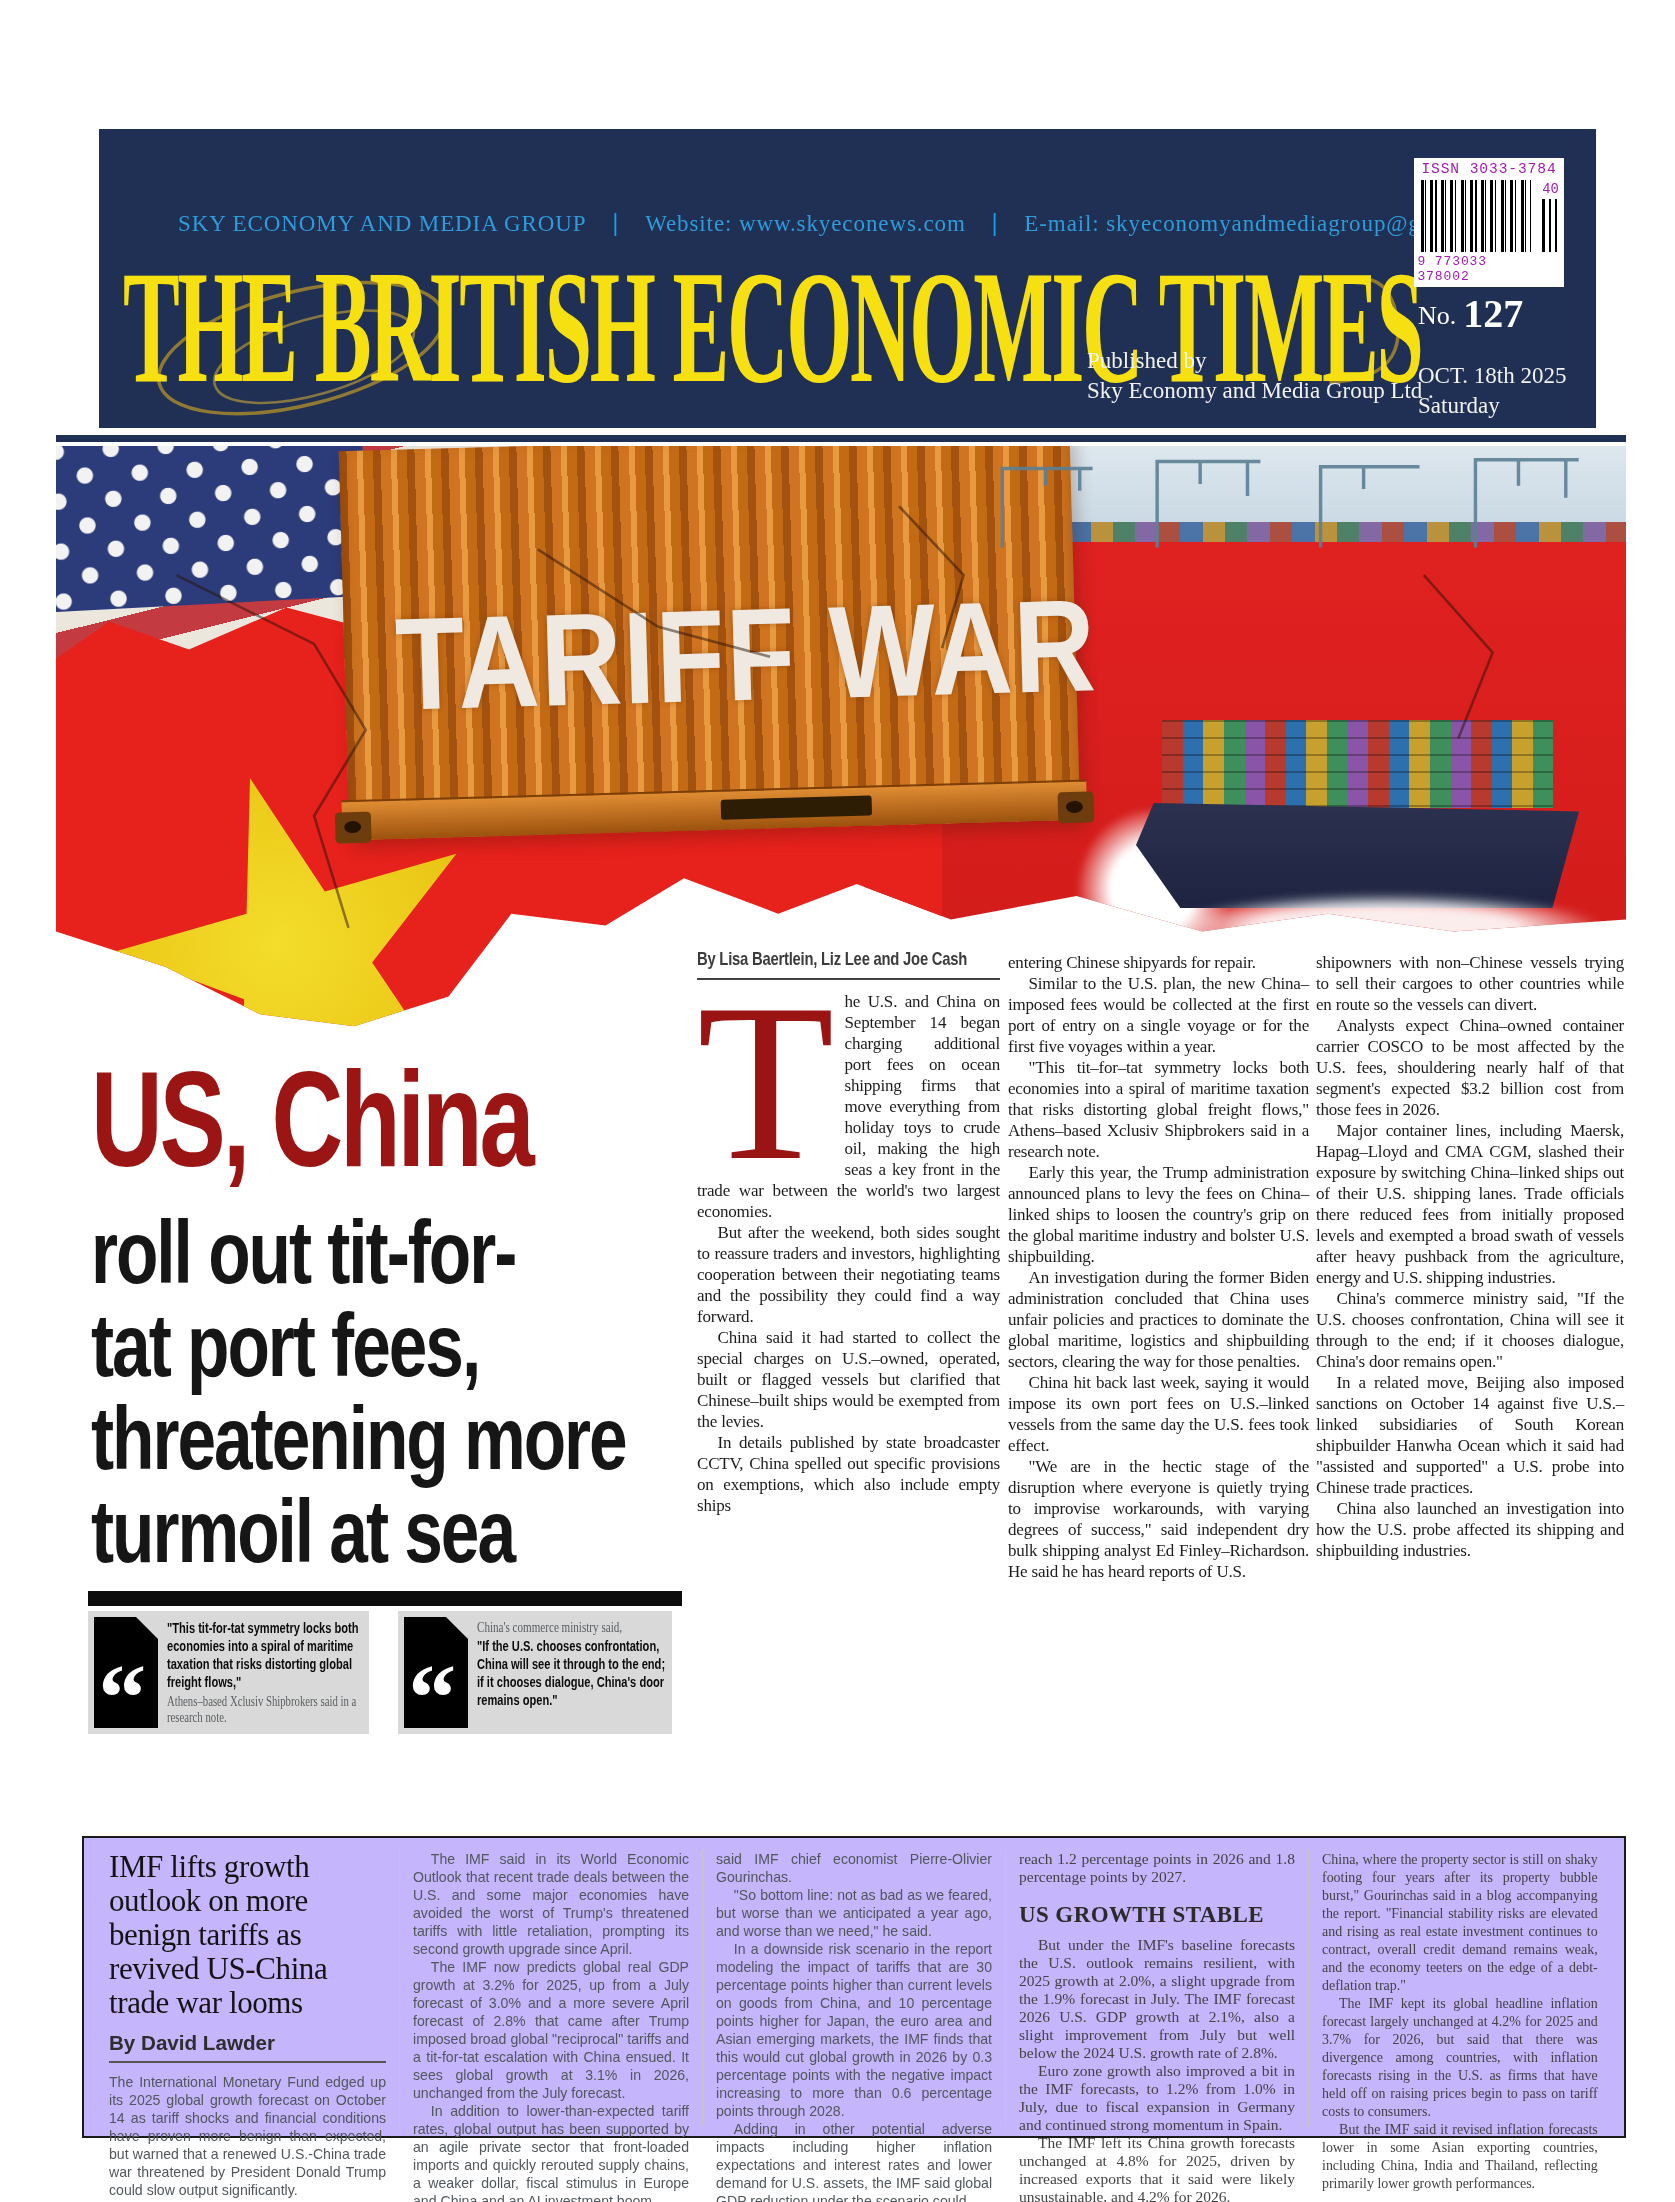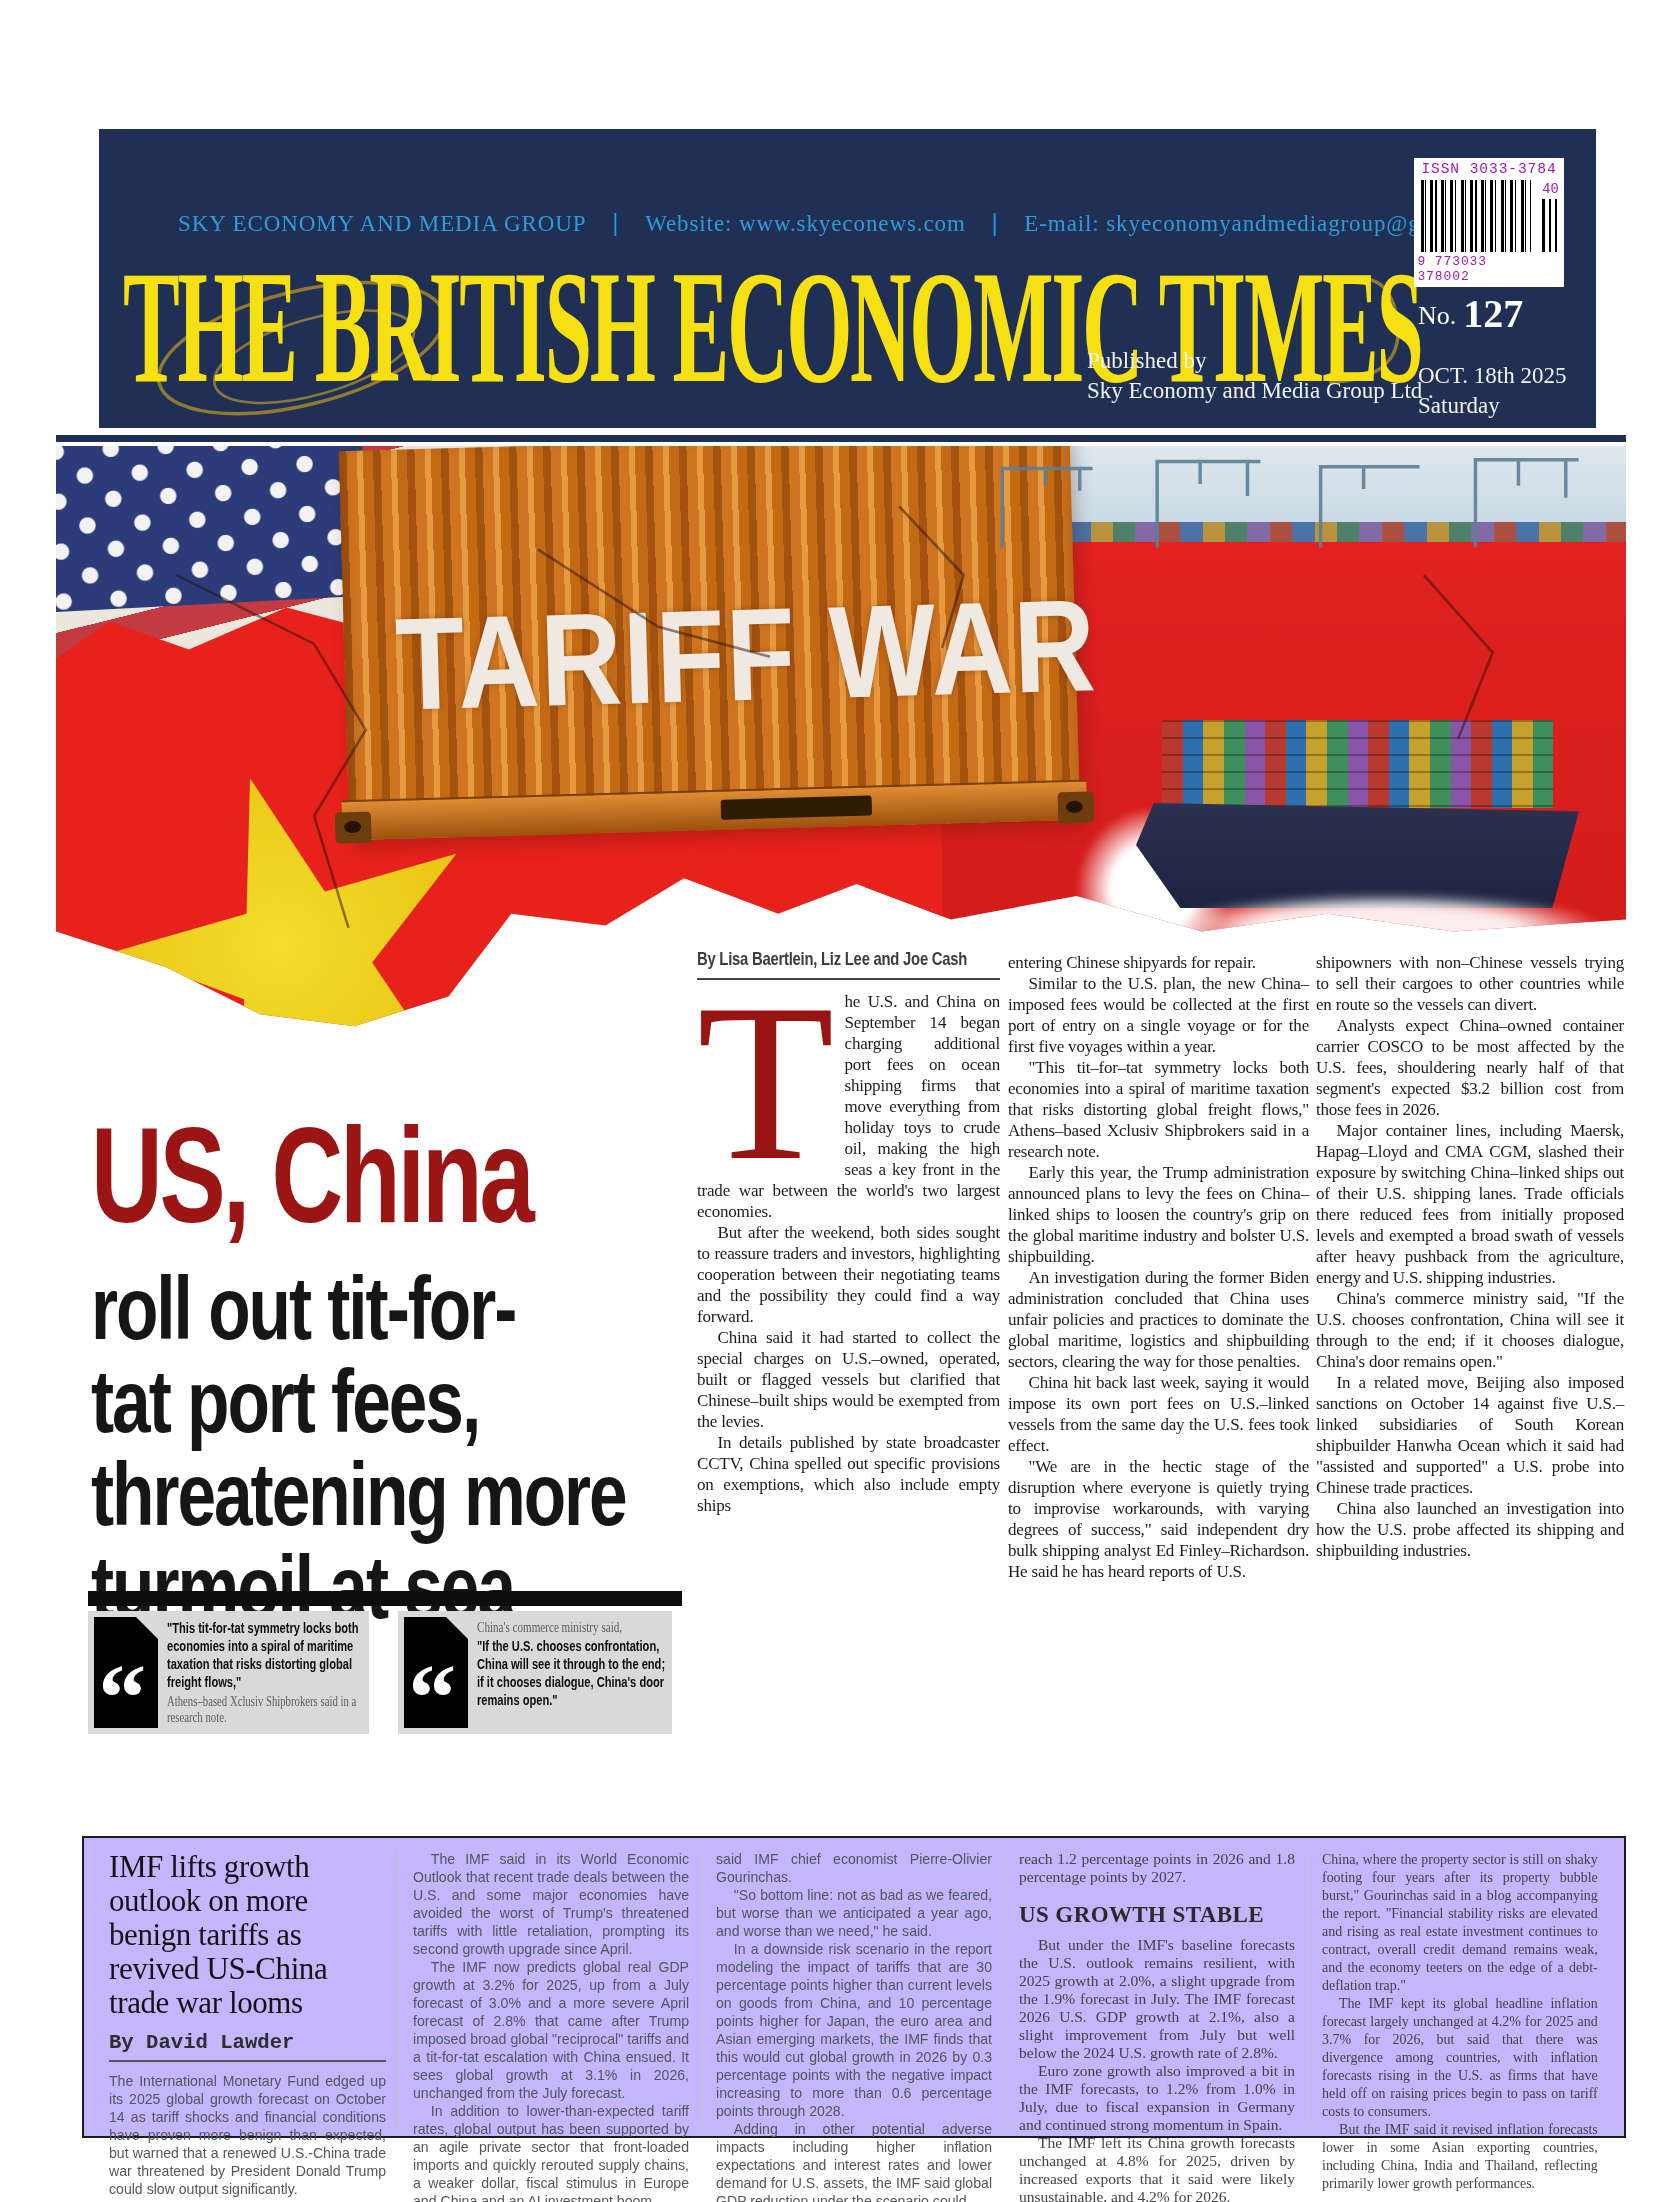--- a/index.html
+++ b/index.html
@@ -68,21 +68,21 @@
           color:#efe9e2; transform:scaleX(.86); text-shadow:0 0 6.9px rgba(110,55,10,.45); }
   .h-cont .rail { position:absolute; bottom:0; left:-6.9px; right:-6.9px; height:40px;
           background:linear-gradient(#df8c33,#9c520e); border-top:2.6px solid #7d3f08; }
   .h-cont .slot { position:absolute; top:7.7px; left:379px; width:151px; height:20.6px; background:#2e1d05; border-radius:2.6px; }
   .h-cont .fit { position:absolute; bottom:-3.4px; width:36px; height:31px; background:#6e3d0d; border-radius:4.3px; }
   .h-cont .fit.l { left:-13.8px; } .h-cont .fit.r { right:-13.8px; }
   .h-cont .fit::after { content:""; position:absolute; left:8.6px; top:8.6px; width:17px; height:12px; background:#241303; border-radius:50%; }
   .h-cracks { position:absolute; left:0; top:0; width:1570px; height:592px; }
 
   
-  .lead-head { position:absolute; left:91px; top:1107px; width:602px; }
+  .lead-head { position:absolute; left:91px; top:1051px; width:602px; }
   .lead-head .red { font-family:"Liberation Sans", sans-serif; font-weight:800; font-size:136px; line-height:1;
           color:#9b1514; letter-spacing:-4.3px; white-space:nowrap; transform:scaleX(.73); transform-origin:left top; }
   .lead-head .blk { margin-top:19px; font-family:"Liberation Sans", sans-serif; font-weight:700; font-size:89px;
           line-height:1.045; color:#161616; letter-spacing:-2.6px; white-space:pre-line; width:757px;
           transform:scaleX(.78); transform-origin:left top; }
   .black-bar { position:absolute; left:88px; top:1591px; width:594px; height:14.6px; background:#0d0d0d; }
 
   
   .qbox { position:absolute; top:1611px; height:123px; background:#d9d9d9; display:flex; padding:6px; }
   .qbox.q1 { left:88px; width:281px; }
@@ -110,21 +110,21 @@
   .dropcap { float:left; font-family:"Liberation Serif", serif; font-size:225px; line-height:.72; color:#9a1413;
           margin:10.3px 10.3px 0 0; }
 
   
   .imfbox { position:absolute; left:82px; top:1836px; width:1544px; height:302px; border:2.6px solid #1a1a1a;
           background:#c4b5fd; display:flex; padding:12px 5.2px 10.3px 12px; }
   .bcol { width:303px; padding:0 13px; }
   .bcol + .bcol { border-left:0.9px solid #c6c6c6; }
   .imf-head { font-family:"Liberation Serif", serif; font-size:31px; line-height:1.1; color:#141414; letter-spacing:-0.4px; }
   .imf-byline { margin:10.3px 0 10.3px; border-bottom:2.6px solid #555; padding-bottom:6px; }
-  .imf-byline span { font-family:Liberation Mono, monospace; font-weight:bold; font-size:20.6px; color:#2e2e2e; }
+  .imf-byline span { font-family:Liberation Sans, sans-serif; font-weight:bold; font-size:20.6px; color:#2e2e2e; }
   .bsans p { font-family:"Liberation Sans", sans-serif; font-size:15px; line-height:18px; color:#51575b;
           text-align:justify; }
   .bserif p { font-family:"Liberation Serif", serif; font-size:15.5px; line-height:18px; color:#434343; text-align:justify; }
   .bfit { transform:scaleX(.94); transform-origin:left top; width:106.4%; }
   .bfit5 { transform:scaleX(.9); transform-origin:left top; width:111%; }
   .bcol p.ind { text-indent:19px; }
   .imf-sub { font-family:"Liberation Serif", serif; font-weight:bold; font-size:23px; color:#2b2b2b;
           letter-spacing:0.4px; margin:15.5px 0 8.6px; }
 </style>
 </head>

